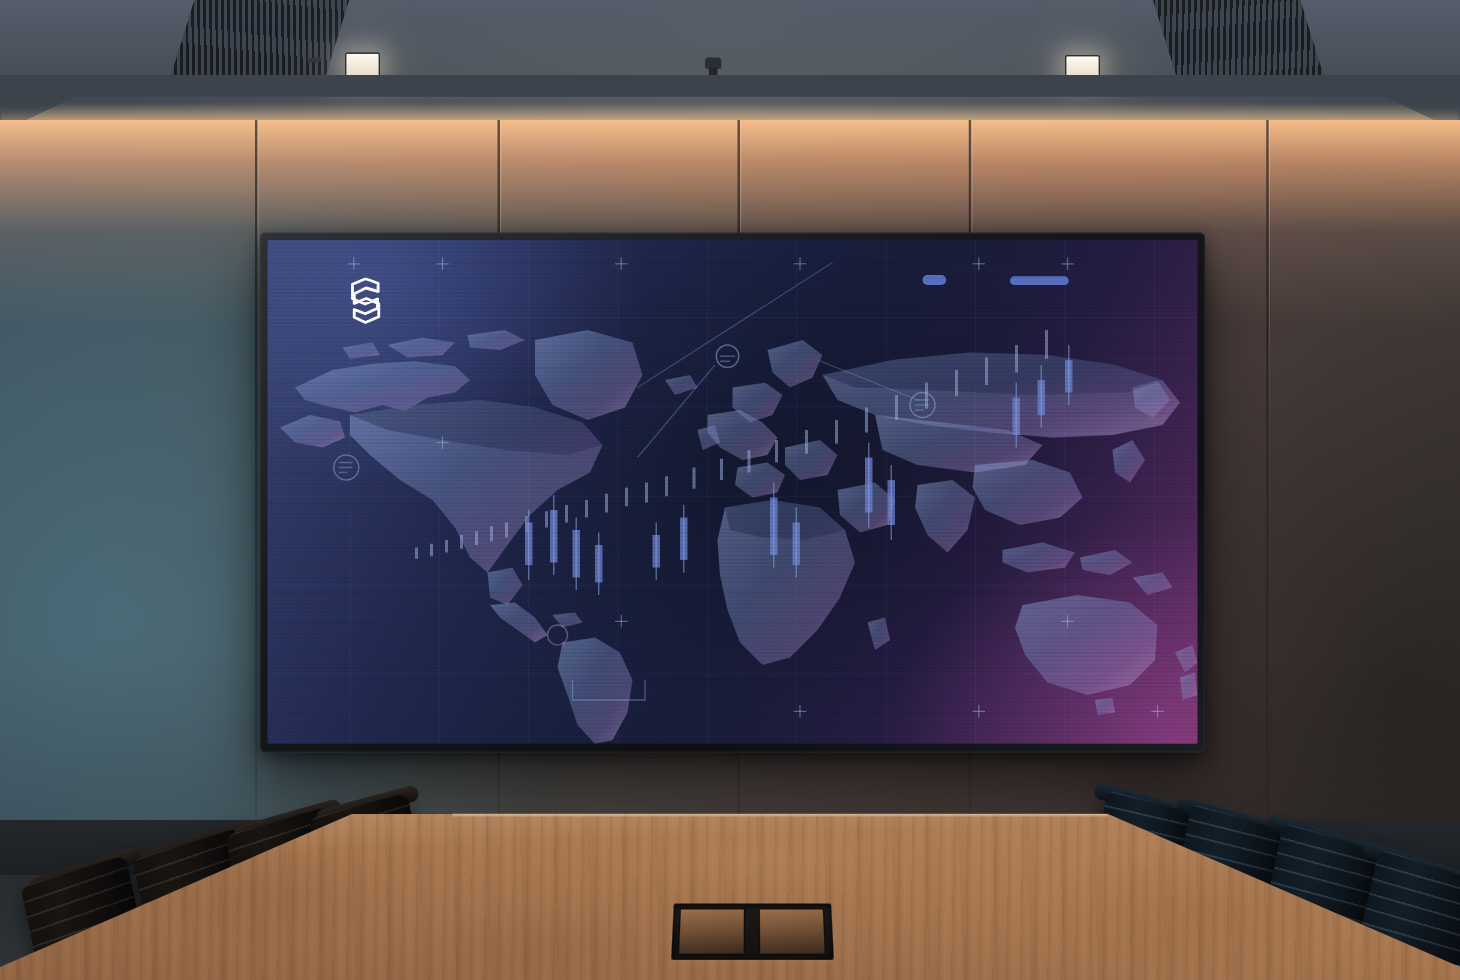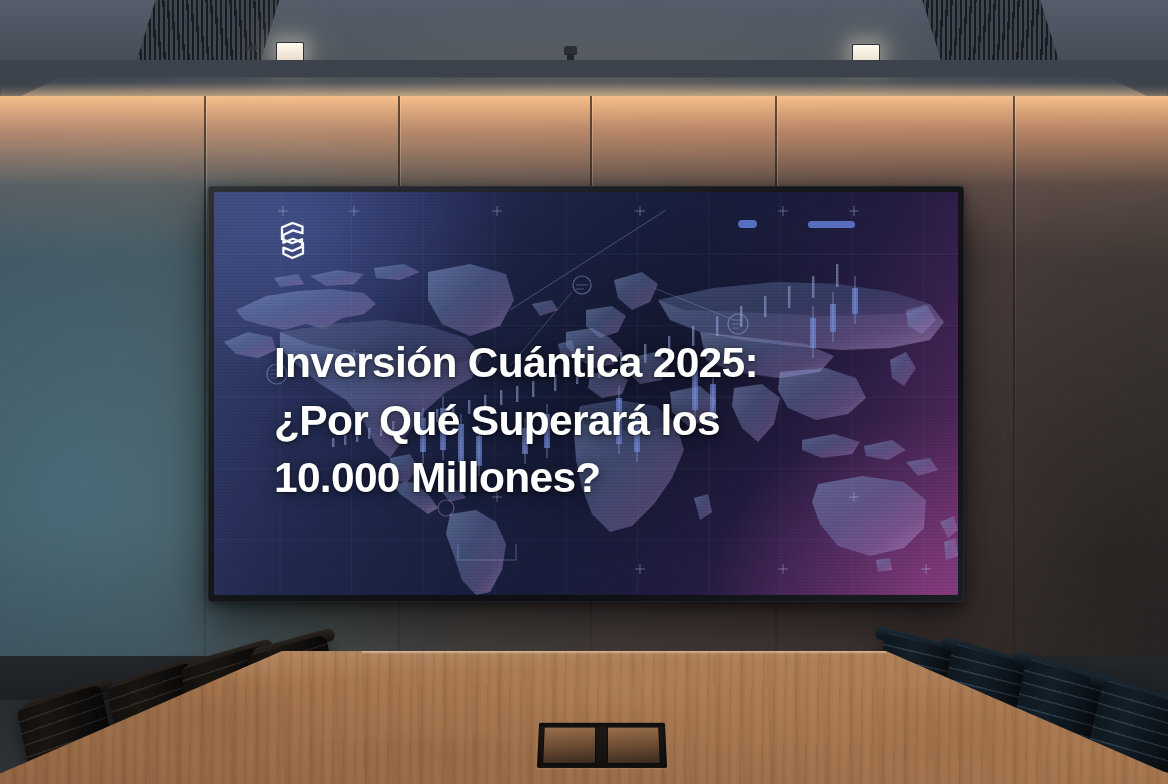--- a/index.html
+++ b/index.html
@@ -509,23 +509,20 @@
         </g>
       </svg>
 
       <svg class="logo" viewBox="0 0 34 38">
         <path d="M26.5 11.2 L26.5 4.6 L16.5 1.0 L6.0 5.4 L6.0 17.0 L16.0 21.2 L26.0 17.2 L26.0 24.6 L16.2 29.0 L7.4 25.6 L7.4 31.8 L16.4 36.0 L27.0 31.4 L27.0 21.0 L17.0 16.8 L7.4 20.8 L7.4 13.0 L16.8 8.4 Z" fill="none" stroke="#ffffff" stroke-width="2.3" stroke-linejoin="round" stroke-linecap="round"></path>
       </svg>
 
       <div class="panel-sheen"></div>
       <div class="scanlines"></div>
 
-      <div class="headline">Inversión Cuántica 2025:
-¿Por Qué Superará los
-10.000 Millones?</div>
     </div>
   </div>
 
   <div class="floor"></div>
   <div class="carpet"></div>
 
   <div class="chair" style="left:18px;  top:694px;">
     <div class="chair-roll" style="left:4px;  top:-4px; width:92px; transform:rotate(-17deg);"></div>
     <div class="chair-back" style="left:6px;  top:2px;  width:88px; height:92px; transform:rotate(-17deg) skewX(-5deg);"></div>
     <div class="knob" style="left:30px; top:72px;"></div>

